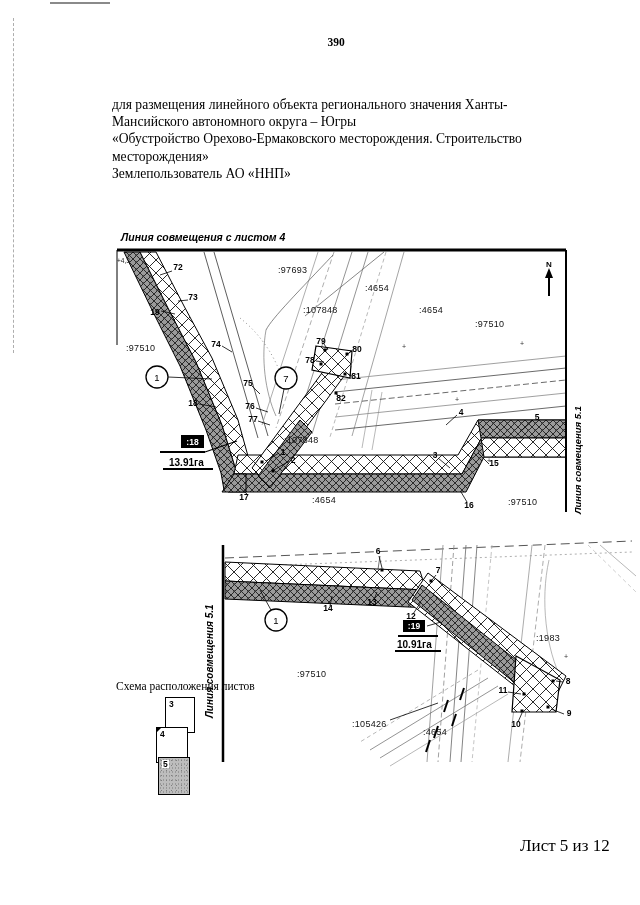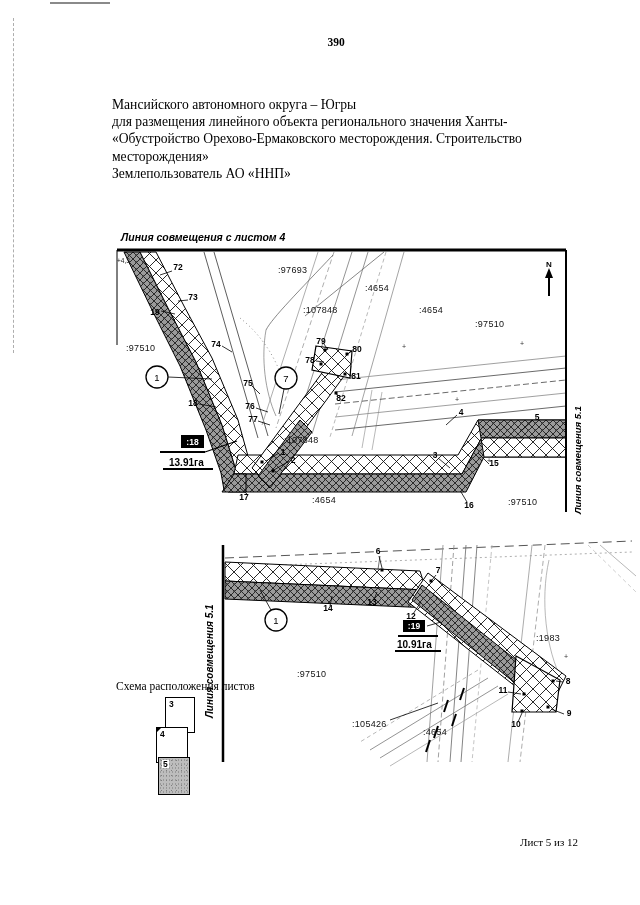--- a/index.html
+++ b/index.html
@@ -7,21 +7,21 @@
        font-family:"Liberation Serif", serif; color:#000; overflow:hidden;}
   .abs{position:absolute;}
   
   .scan-left{left:13px;top:18px;height:335px;width:0;border-left:1px dashed #9a9a9a;opacity:.8;}
   .scan-top{left:50px;top:2px;width:60px;height:2px;background:#8a8a8a;}
   
   .pagenum{left:0;top:36px;width:672px;text-align:center;font-size:11.5px;font-weight:600;}
   .titleblock{left:112px;top:96px;width:475px;font-size:13.6px;line-height:17.2px;}
   
   .m1header{left:121px;top:231px;font:italic 700 10.5px "Liberation Sans",sans-serif;text-align:right;}
-  .footer{left:520px;top:836px;font-size:11px;}
+  .footer{left:520px;top:836px;font-size:17px;}
   .schema-title{left:116px;top:680px;font-size:11.5px;font-weight:400;}
   
   .sheet{position:absolute;border:1.2px solid #000;background:#fff;
          font:700 8.5px "Liberation Sans",sans-serif;padding:1px 0 0 3px;box-sizing:border-box;}
   .sheet5{background-color:#bdbdbd;
           background-image:radial-gradient(#7e7e7e 0.8px, rgba(0,0,0,0) 0.9px),
                            radial-gradient(#9a9a9a 0.7px, rgba(0,0,0,0) 0.8px);
           background-size:5px 5px,3px 4px;}
   .sheet5 .lbl{background:#fff;display:inline-block;padding:0 1px;line-height:8px;}
   .tri{position:absolute;width:0;height:0;border-top:6px solid #000;border-right:6px solid transparent;}
@@ -39,22 +39,22 @@
 </style>
 </head>
 <body>
 
 <div class="abs scan-left"></div>
 <div class="abs scan-top"></div>
 
 <div class="abs pagenum">390</div>
 
 <div class="abs titleblock">
+  <div>для размещения линейного объекта регионального значения Ханты-</div>
   <div>Мансийского автономного округа – Югры</div>
-  <div>для размещения линейного объекта регионального значения Ханты-</div>
   <div>«Обустройство Орехово-Ермаковского месторождения. Строительство</div>
   <div>месторождения»</div>
   <div>Землепользователь АО «ННП»</div>
 </div>
 
 <div class="abs m1header">Линия совмещения с листом 4</div>
 
 <svg class="abs" style="left:108px;top:228px;" width="530" height="300" viewBox="108 228 530 300">
   <defs>
     <pattern id="xh1" width="13" height="13" patternUnits="userSpaceOnUse">

